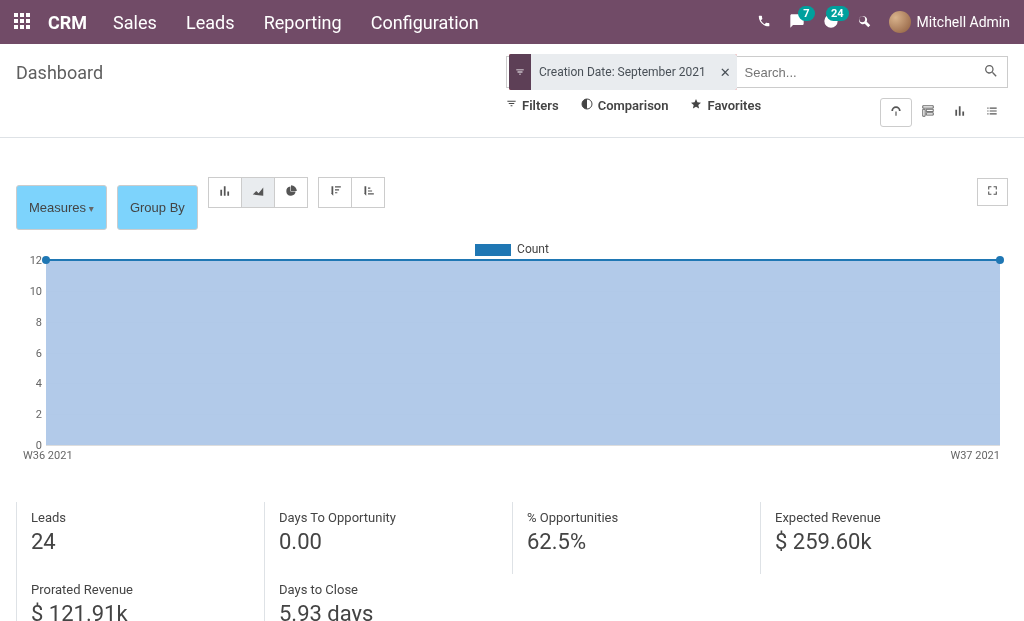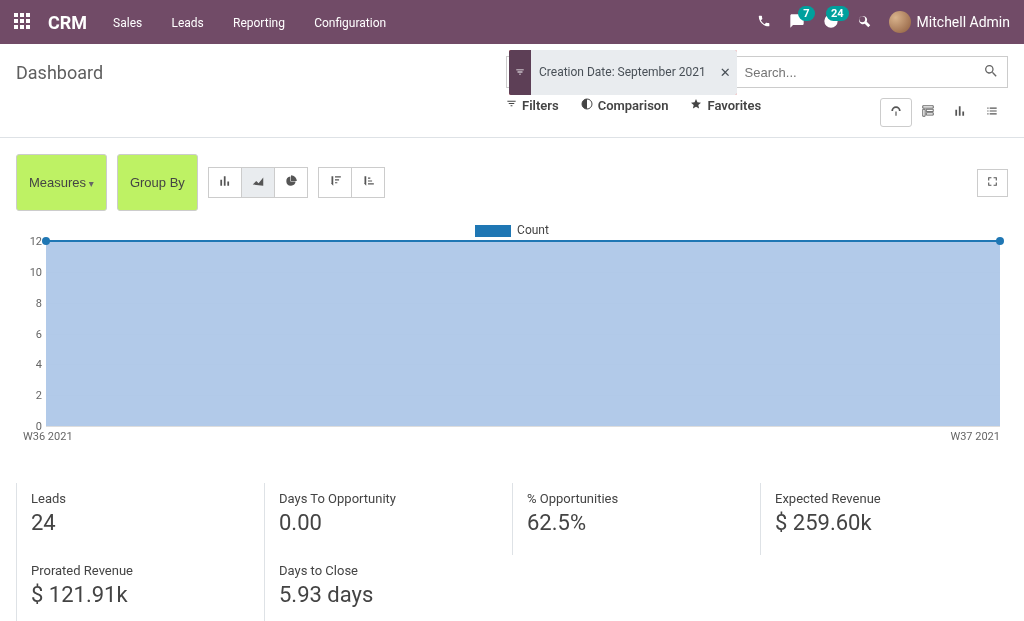--- a/index.html
+++ b/index.html
@@ -1,48 +1,48 @@
 <!DOCTYPE html>
 <html><head>
 <meta charset="utf-8">
 <style>
   * { box-sizing: border-box; margin: 0; padding: 0; }
   body { font-family: -apple-system, BlinkMacSystemFont, "Segoe UI", Roboto, "Helvetica Neue", Arial, sans-serif; font-size: 13px; color: #444; background: #fff; width:1024px; }
   .navbar { background: #714B67; color: #fff; height: 44px; display: flex; align-items: center; padding: 0 14px; }
   .navbar .apps-icon { width: 18px; height: 18px; display: grid; grid-template-columns: repeat(3,4px); grid-template-rows: repeat(3,4px); gap: 2px; margin-right: 16px; cursor:pointer; }
   .navbar .apps-icon span { background: #fff; }
   .navbar .brand { font-size: 18px; font-weight: 700; margin-right: 26px; }
-  .navbar .menu a { color: #fff; text-decoration: none; margin-right: 26px; font-size: 12px; cursor:pointer; }
+  .navbar .menu a { color: #fff; text-decoration: none; margin-right: 26px; font-size: 18px; cursor:pointer; }
   .navbar .right { margin-left: auto; display: flex; align-items: center; gap: 18px; }
   .navbar .icon-btn { position: relative; cursor:pointer; fill:#fff; }
   .badge { position:absolute; top:-7px; right:-10px; background:#00a09d; color:#fff; border-radius:10px; font-size:11px; padding:0 5px; font-weight:700; line-height:15px; }
   .navbar .company, .navbar .user { font-size:14px; cursor:pointer; display:flex; align-items:center; gap:6px; }
   .avatar { width:22px; height:22px; border-radius:50%; background: radial-gradient(circle at 30% 30%, #d9b38c, #8c5a3c); display:inline-block; }
   
   .control-panel { border-bottom: 1px solid #dee2e6; padding: 12px 16px 10px 16px; }
   .cp-top { display:flex; align-items:center; }
   .breadcrumb { font-size: 18px; color:#5f5f5f; }
   .search-area { margin-left:auto; width:502px; }
   .search-box { border:1px solid #ccc; display:flex; align-items:center; height:32px; position:relative; }
-  .facet { background:#ef4444; color:#fff; display:flex; align-items:flex-start; height:45px; margin-left:2px; border-radius:2px; }
+  .facet { background:#ef4444; color:#fff; display:flex; align-items:flex-start; height:36px; margin-left:2px; border-radius:2px; }
   .facet-icon { padding:0 6px; background:#5d3f56; height:100%; display:flex; align-items:center; border-top-left-radius:2px; border-bottom-left-radius:2px; }
   .facet-label { background:#e9ecef; color:#495057; padding:0 8px; height:100%; display:flex; align-items:center; font-size:12px; }
   .facet-close { padding:0 6px; color:#495057; cursor:pointer; background:#e9ecef; height:100%; display:flex; align-items:center; border-top-right-radius:2px; border-bottom-right-radius:2px;}
   .search-input { border:none; outline:none; flex:1; padding:0 8px; font-size:13px; color:#999;}
   .search-icon { position:absolute; right:8px; cursor:pointer; }
   .cp-bottom { display:flex; margin-top:10px; align-items:center; }
   .search-options { margin-left:auto; display:flex; gap:22px; width:502px; }
   .search-options .opt { color:#444; cursor:pointer; display:flex; align-items:flex-start; gap:5px; font-size:13px; font-weight:600;}
   .view-switcher { margin-left:auto; display:flex; }
   .view-switcher .vbtn { border:1px solid transparent; padding:5px 8px; cursor:pointer; color:#555;}
   .view-switcher .vbtn.active { border:1px solid #ccc; background:#fff; border-radius:3px; }
   
   .content { height: 489px; overflow-y:scroll; padding:16px; position:relative; }
   .toolbar-row { display:flex; align-items:center; gap:10px; margin-bottom:12px; }
-  .btn { border:1px solid #ccc; background:#bef264; padding:20px 12px; font-size:13px; color:#444; cursor:pointer; border-radius:3px; }
+  .btn { border:1px solid #ccc; background:#7dd3fc; padding:14px 12px; font-size:13px; color:#444; cursor:pointer; border-radius:3px;margin-top:31px; }
   .btn.caret::after { content:" \25BE"; font-size:10px; color:#666;}
   .btn-group { display:flex; }
   .btn-group .ibtn { border:1px solid #ccc; background:#fff; padding:6px 9px; cursor:pointer; color:#555; font-size:13px; }
   .btn-group .ibtn:not(:first-child){ margin-left:-1px; }
   .btn-group .ibtn.active { background:#e9ecef; }
   .toolbar-row .spacer { flex:1; }
   .expand-btn { border:1px solid #ccc; padding:5px 8px; cursor:pointer; }
   
   .chart { position:relative; height:230px; margin-top:6px; }
   .legend { text-align:center; font-size:12px; margin-bottom:4px;}

